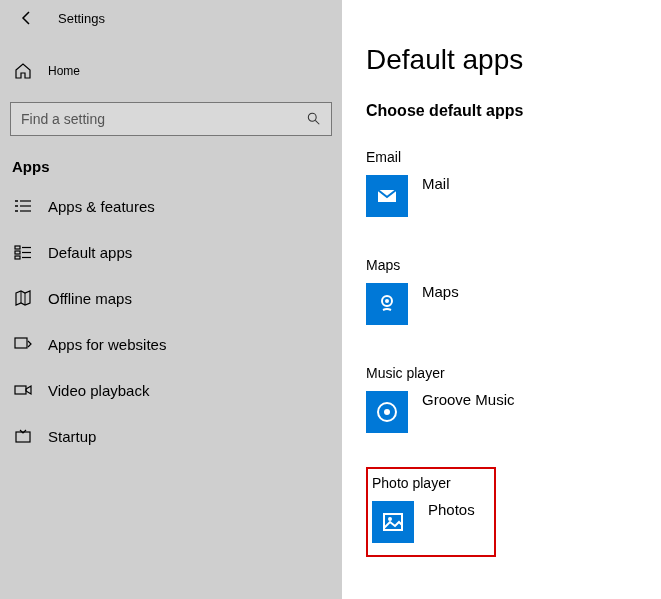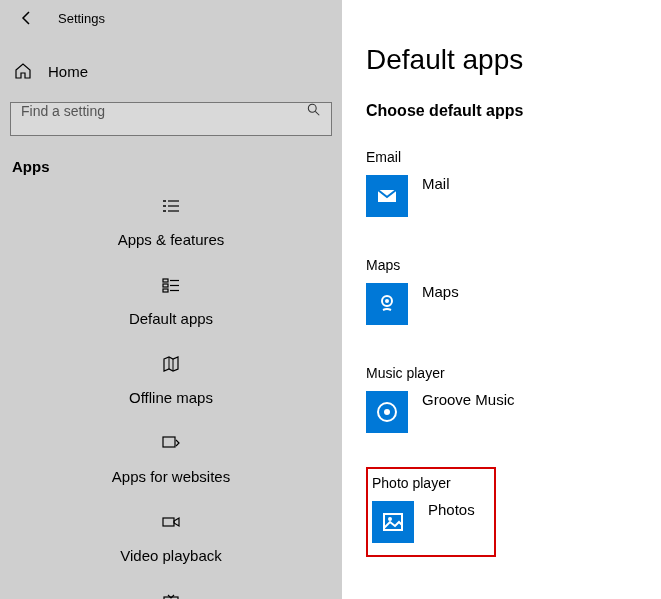--- a/index.html
+++ b/index.html
@@ -25,28 +25,28 @@
     }
     .back-arrow { width: 16px; height: 16px; }
     .win-title { font-size: 13px; }
     .home-row {
       display: flex;
       align-items: center;
       gap: 16px;
       padding: 12px 14px;
       margin-top: 16px;
     }
-    .home-label { font-size: 15px; }
+    .home-label { font-size: 12px; }
     .search-box {
       margin: 10px 10px 0 10px;
       border: 1px solid #777;
       background: #d9d9d9;
       height: 34px;
       display: flex;
-      align-items: flex-start;
+      align-items: center;
       padding: 0 10px;
       position: relative;
     }
     .search-input {
       flex: 1;
       border: none;
       background: transparent;
       font-size: 14px;
       color: #555;
       outline: none;
@@ -58,21 +58,20 @@
     .section-title {
       font-weight: 600;
       font-size: 15px;
       padding: 22px 12px 8px 12px;
     }
     .nav-item {
       display: flex;
       align-items: center;
       gap: 16px;
       padding: 14px 14px;
-      flex-direction: column;
     }
     .nav-icon { width: 18px; height: 18px; flex-shrink: 0; }
     .nav-label { font-size: 15px; }
 
     .main {
       flex: 1;
       background: #fff;
       padding: 44px 0 0 24px;
     }
     .page-title { font-size: 28px; font-weight: 400; margin-bottom: 26px; }

